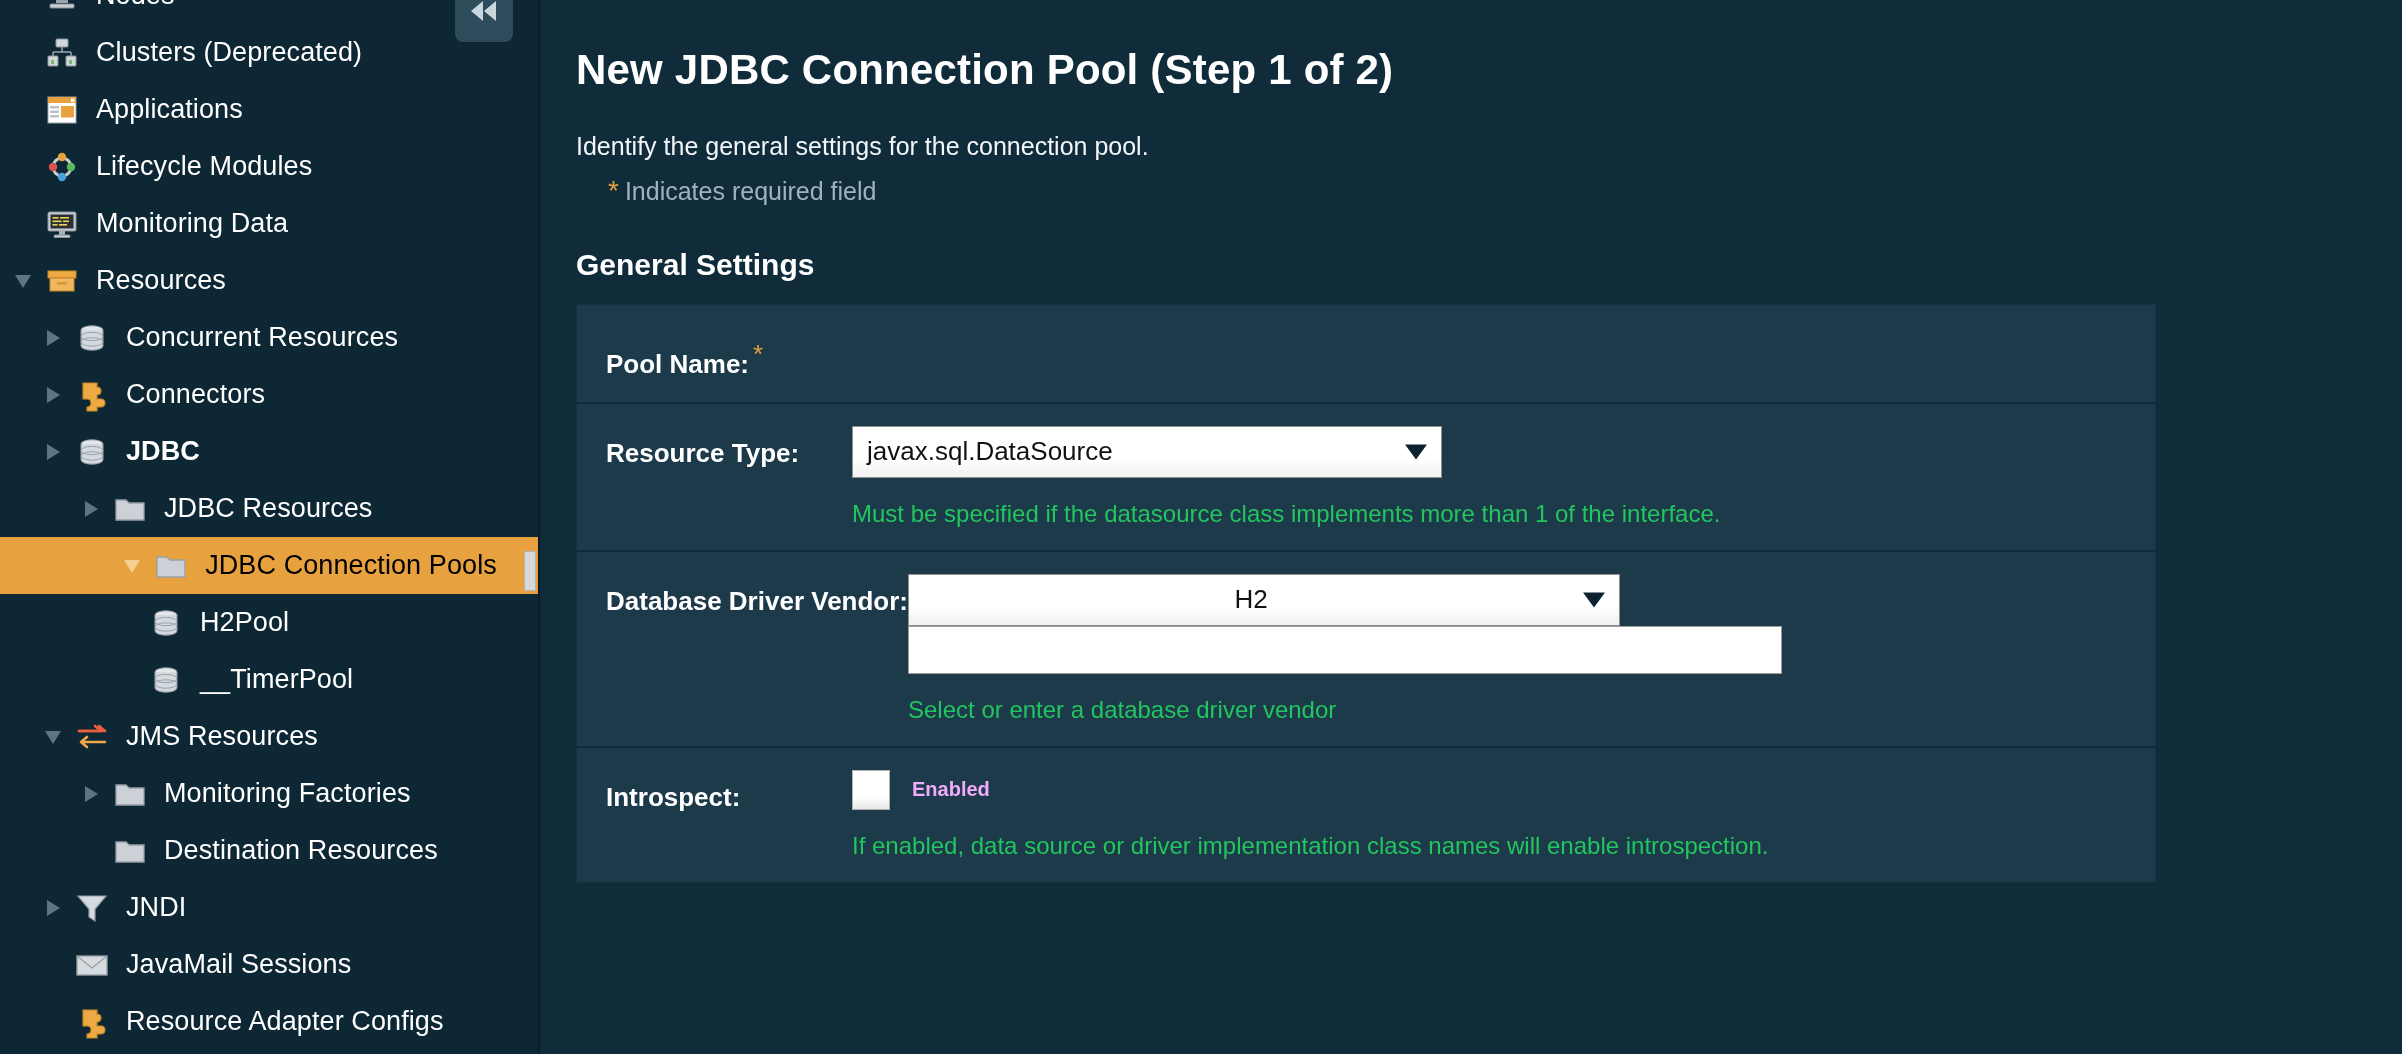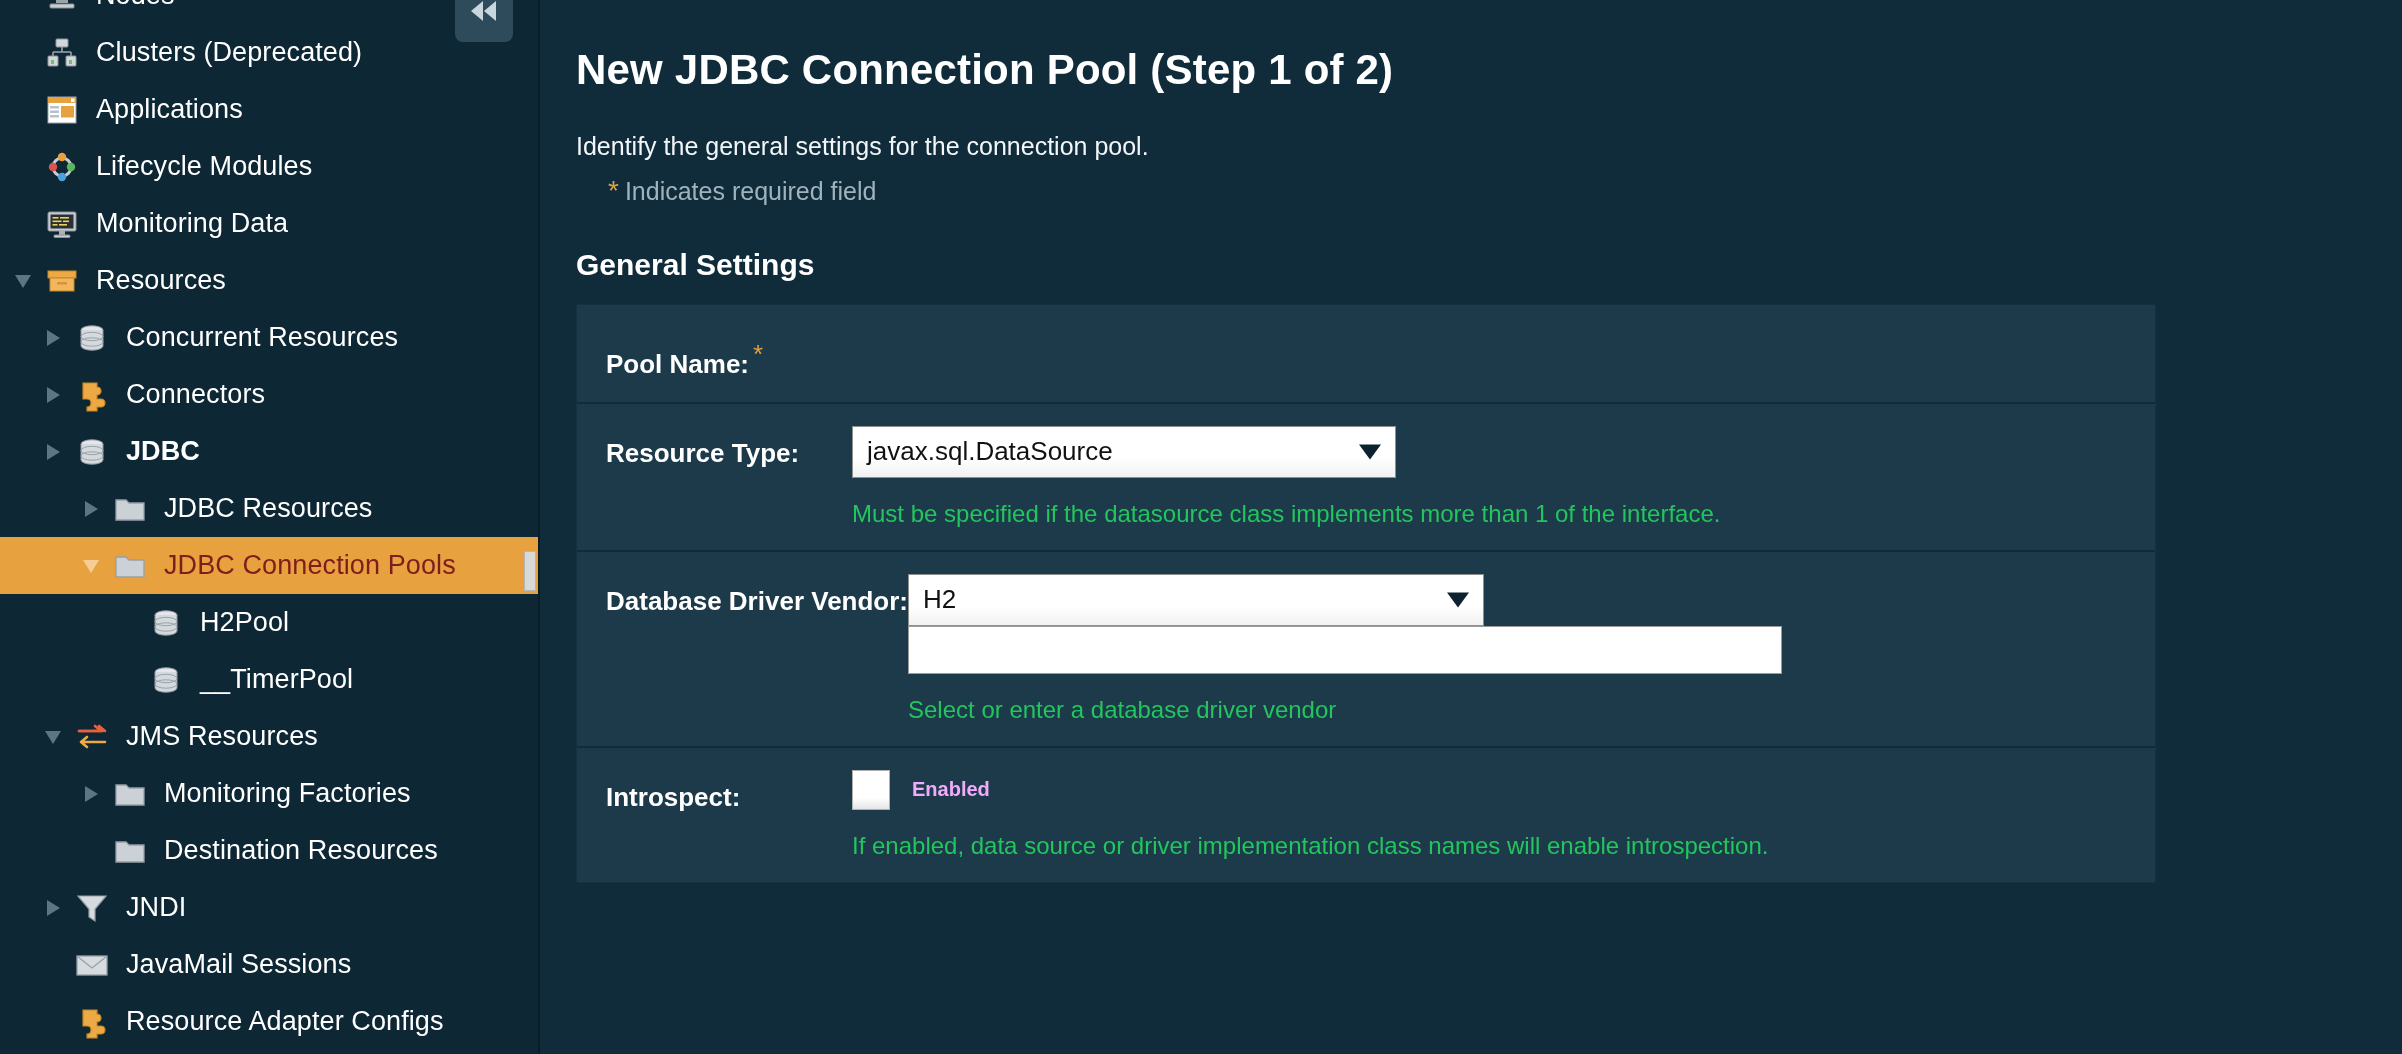--- a/index.html
+++ b/index.html
@@ -25,21 +25,22 @@
   .node {
     display: flex; align-items: center;
     height: 57px;
     color: #ffffff;
     font-size: 27px;
     white-space: nowrap;
     position: relative;
   }
   .node.selected {
     background: #e8a13f;
-    color: #7f1d1d;
+    color: #000000;
+    justify-content: center;
   }
   .node .twisty {
     width: 34px; flex: 0 0 34px;
     display: flex; align-items: center; justify-content: center;
   }
   .node .twisty svg { display: block; }
   .node .ico {
     width: 44px; flex: 0 0 44px;
     display: flex; align-items: center; justify-content: center;
   }
@@ -157,22 +158,22 @@
     cursor: pointer;
   }
   .select-box .caret {
     position: absolute; right: 14px; top: 50%;
     transform: translateY(-50%);
     width: 0; height: 0;
     border-left: 11px solid transparent;
     border-right: 11px solid transparent;
     border-top: 15px solid #0d2230;
   }
-  .w-restype { width: 544px; }
-  .w-vendor { width: 576px; }
+  .w-restype { width: 590px; }
+  .w-vendor { width: 712px; justify-content: center; }
 
   .hint {
     color: #22c55e;
     font-size: 24px;
     margin-top: 22px;
   }
 
   .cb-row { display: flex; align-items: center; }
   .checkbox {
     width: 38px; height: 40px;

